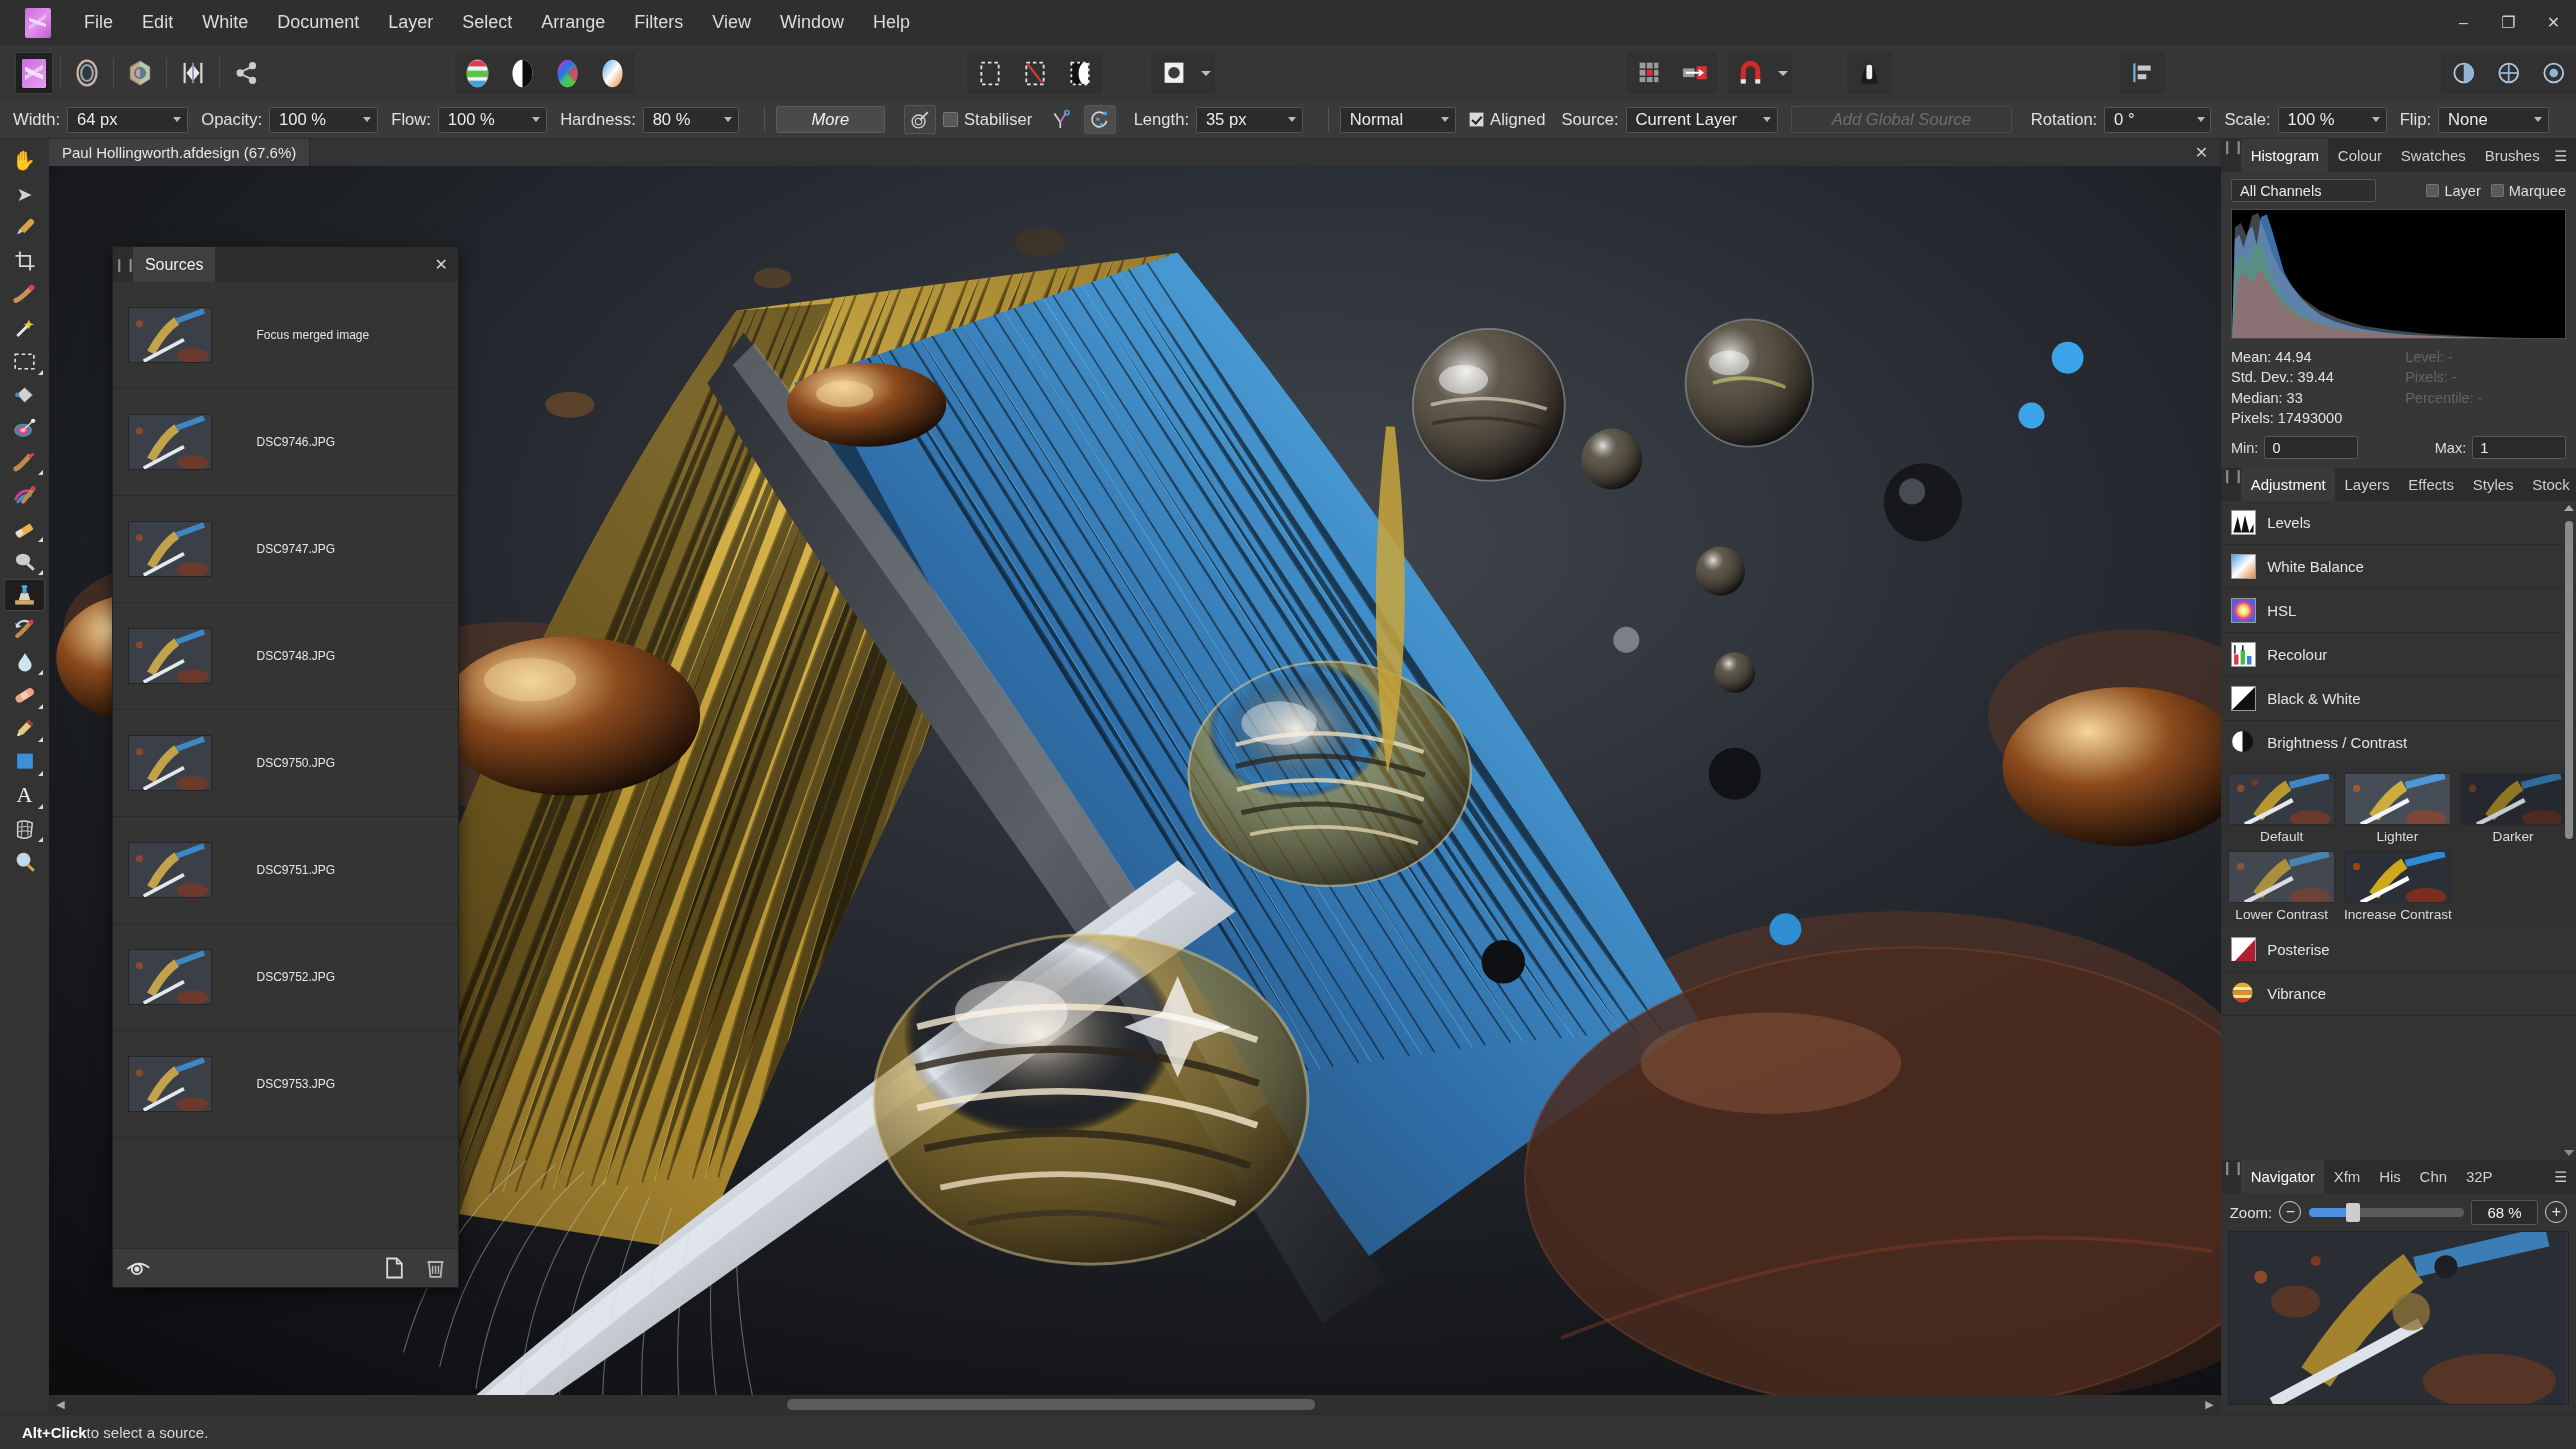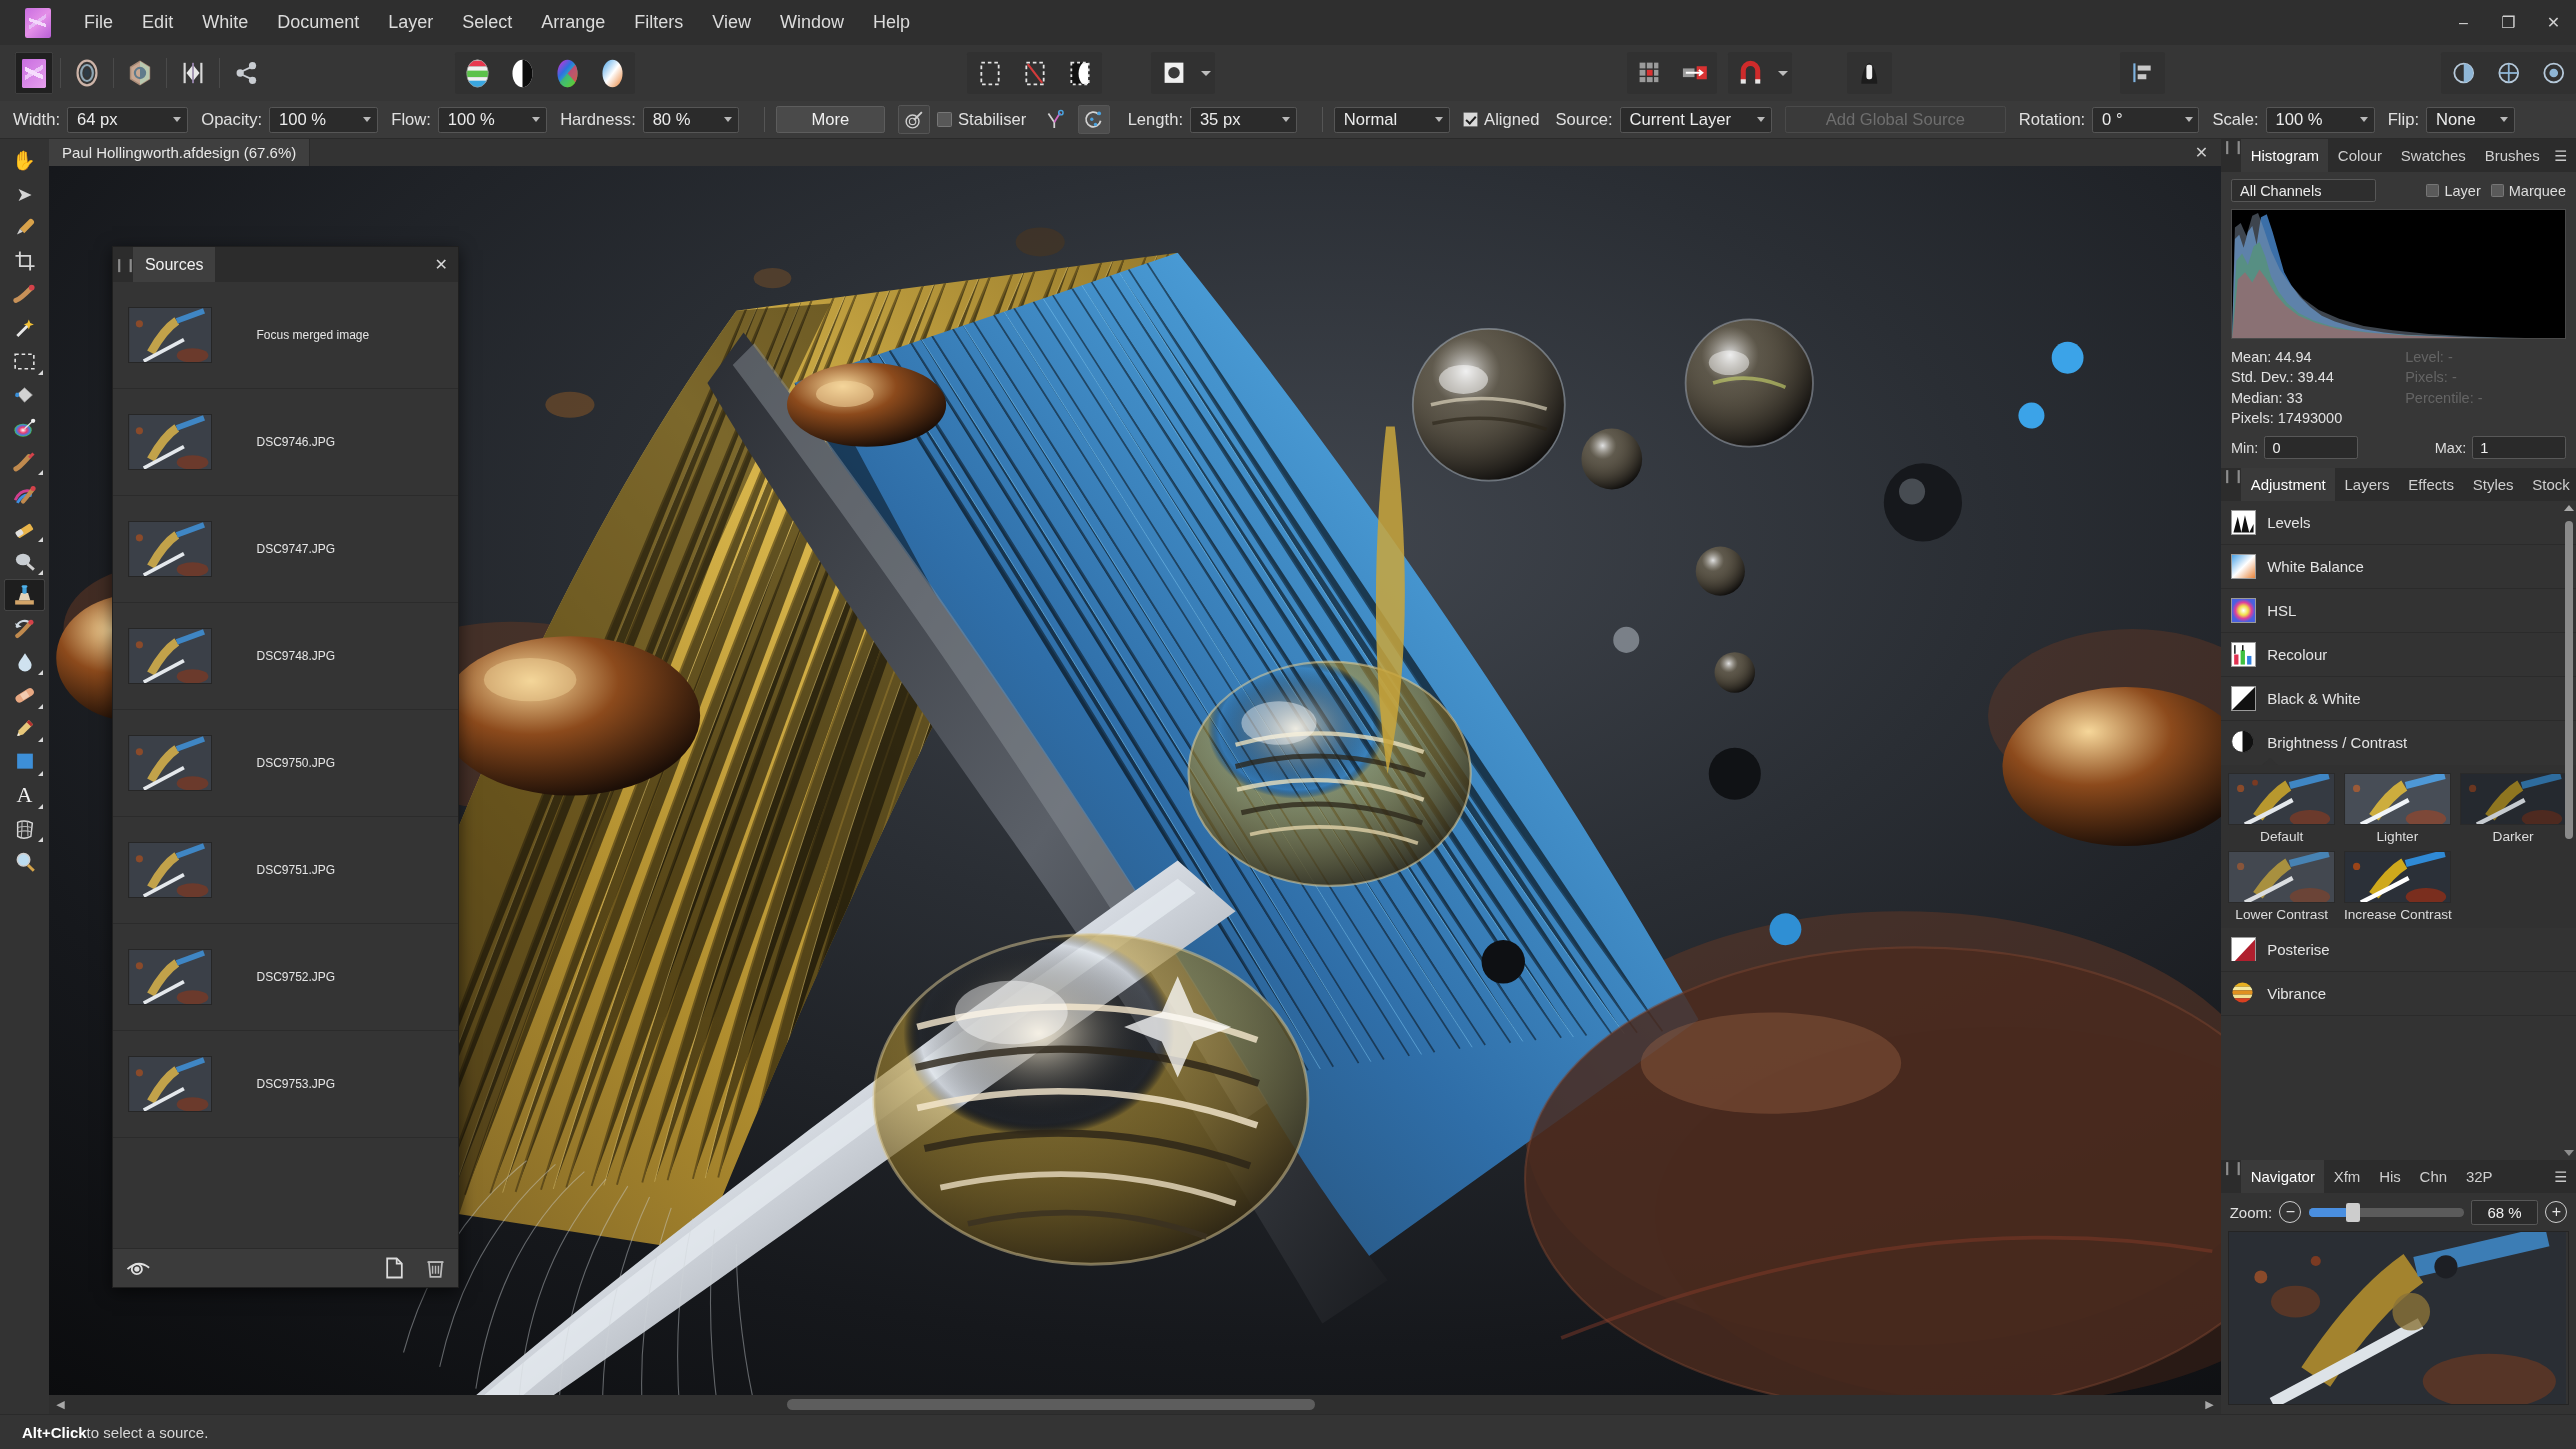--- a/index.html
+++ b/index.html
@@ -65,21 +65,21 @@
     height: 26px; background: #2b2b2b; border: 0.7px solid #565656; border-radius: 2.2px;
     display: flex; align-items: center; justify-content: space-between;
     padding: 0 5.8px 0 8.7px; font-size: 16.6px; color: #ececec; margin-right: 13px;
   }
   .ctx-field .cv { white-space: nowrap; }
   .ctx-field .dd { width: 0; height: 0; border-left: 4.3px solid transparent; border-right: 4.3px solid transparent; border-top: 5px solid #b9b9b9; margin-left: 11.6px; }
   .ctx-sep { width: 0.7px; height: 24.6px; background: #555; margin: 0 11.6px; }
   .ctx-btn {
     height: 27.5px; background: #4a4a4a; border: 0.7px solid #5d5d5d; border-radius: 2.2px;
     display: flex; align-items: center; justify-content: center; padding: 0 19px;
-    font-size: 16.6px; color: #f0f0f0; margin-right: 13px;
+    font-size: 16.6px; color: #f0f0f0; margin-right: 19px; font-style: italic;
   }
   .ctx-btn.disabled { background: #3a3a3a; border-color: #4a4a4a; color: #6e6e6e; }
   .ctx-icon-btn {
     width: 32px; height: 29px; background: #424242; border: 0.7px solid #565656;
     border-radius: 2.2px; display: flex; align-items: center; justify-content: center; margin-right: 7.2px;
   }
   .ctx-icon-btn.flat { background: transparent; border-color: transparent; }
   .chk { width: 14.5px; height: 14.5px; border: 0.7px solid #777; background: #585858; border-radius: 1.4px; margin-right: 6.5px; position: relative; }
   .chk.on { background: #d9d9d9; }
   .chk.on:after {
@@ -548,21 +548,21 @@
       <span class="dd"></span>
   </div>
 
   <span class="ctx-label">Scale:</span>
   <div class="ctx-field" style="width:109px">
     <span class="cv">100 %</span>
       <span class="dd"></span>
   </div>
 
   <span class="ctx-label">Flip:</span>
-  <div class="ctx-field" style="width:89px">
+  <div class="ctx-field" style="width:111px">
     <span class="cv">None</span>
       <span class="dd"></span>
   </div>
 </div>
 
 <div class="tabbar">
   <div class="doctab">Paul Hollingworth.afdesign (67.6%)</div>
   <div class="tab-close">✕</div>
 </div>
 

